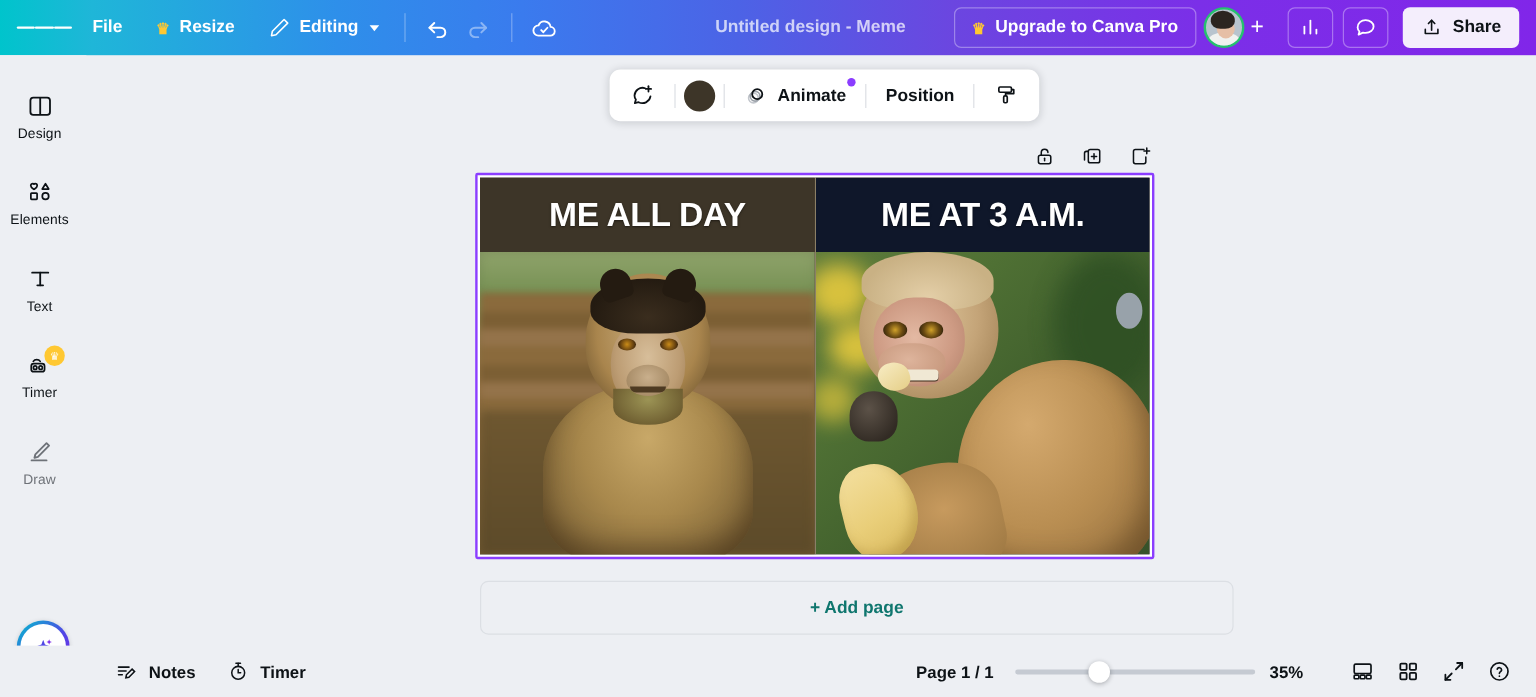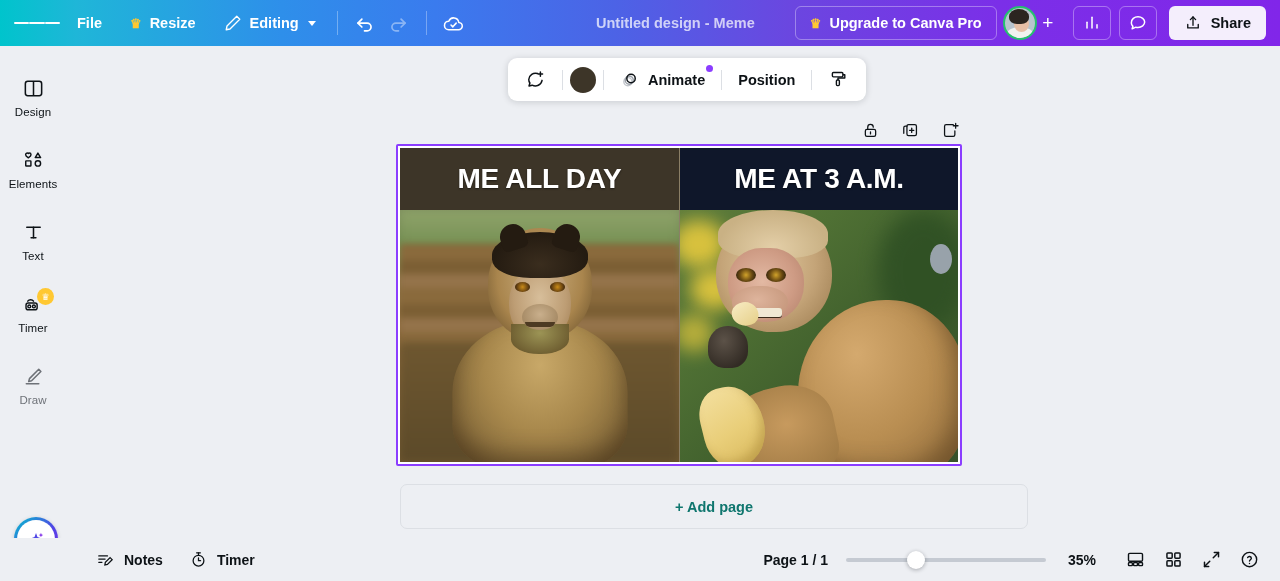--- a/index.html
+++ b/index.html
@@ -255,21 +255,21 @@
     font-size:14px; font-weight:700; color:#0D1216; cursor:pointer;
   }
   .bb-right{ position:absolute; right:14px; display:flex; align-items:center; gap:4px; }
   .page-count{ font-size:14px; font-weight:700; color:#0D1216; margin-right:14px; cursor:default; white-space:nowrap;}
   .zoom-slider{ position:relative; width:200px; height:16px; display:flex; align-items:center; cursor:pointer; }
   .zs-track{ position:absolute; left:0; right:0; height:4px; background:#C5CAD2; border-radius:2px; }
   .zs-thumb{
     position:absolute; left:34%; width:18px; height:18px; border-radius:50%; background:#fff;
     box-shadow:0 1px 4px rgba(14,19,24,.32); transform:translateX(-50%);
   }
-  .zoom-val{ font-size:14px; font-weight:700; color:#0D1216; width:48px; text-align:center; margin:0 8px; cursor:pointer;}
+  .zoom-val{ font-size:14px; font-weight:700; color:#0D1216; width:48px; margin:0 8px; cursor:pointer;}
   .bb-icon{ width:34px; height:34px; display:flex; align-items:center; justify-content:center; border-radius:5px; cursor:pointer;}
 </style>
 </head>
 <body>
 
 <div class="topbar">
 
   <div class="tb-left">
     <div class="hamb">
       <span></span>

